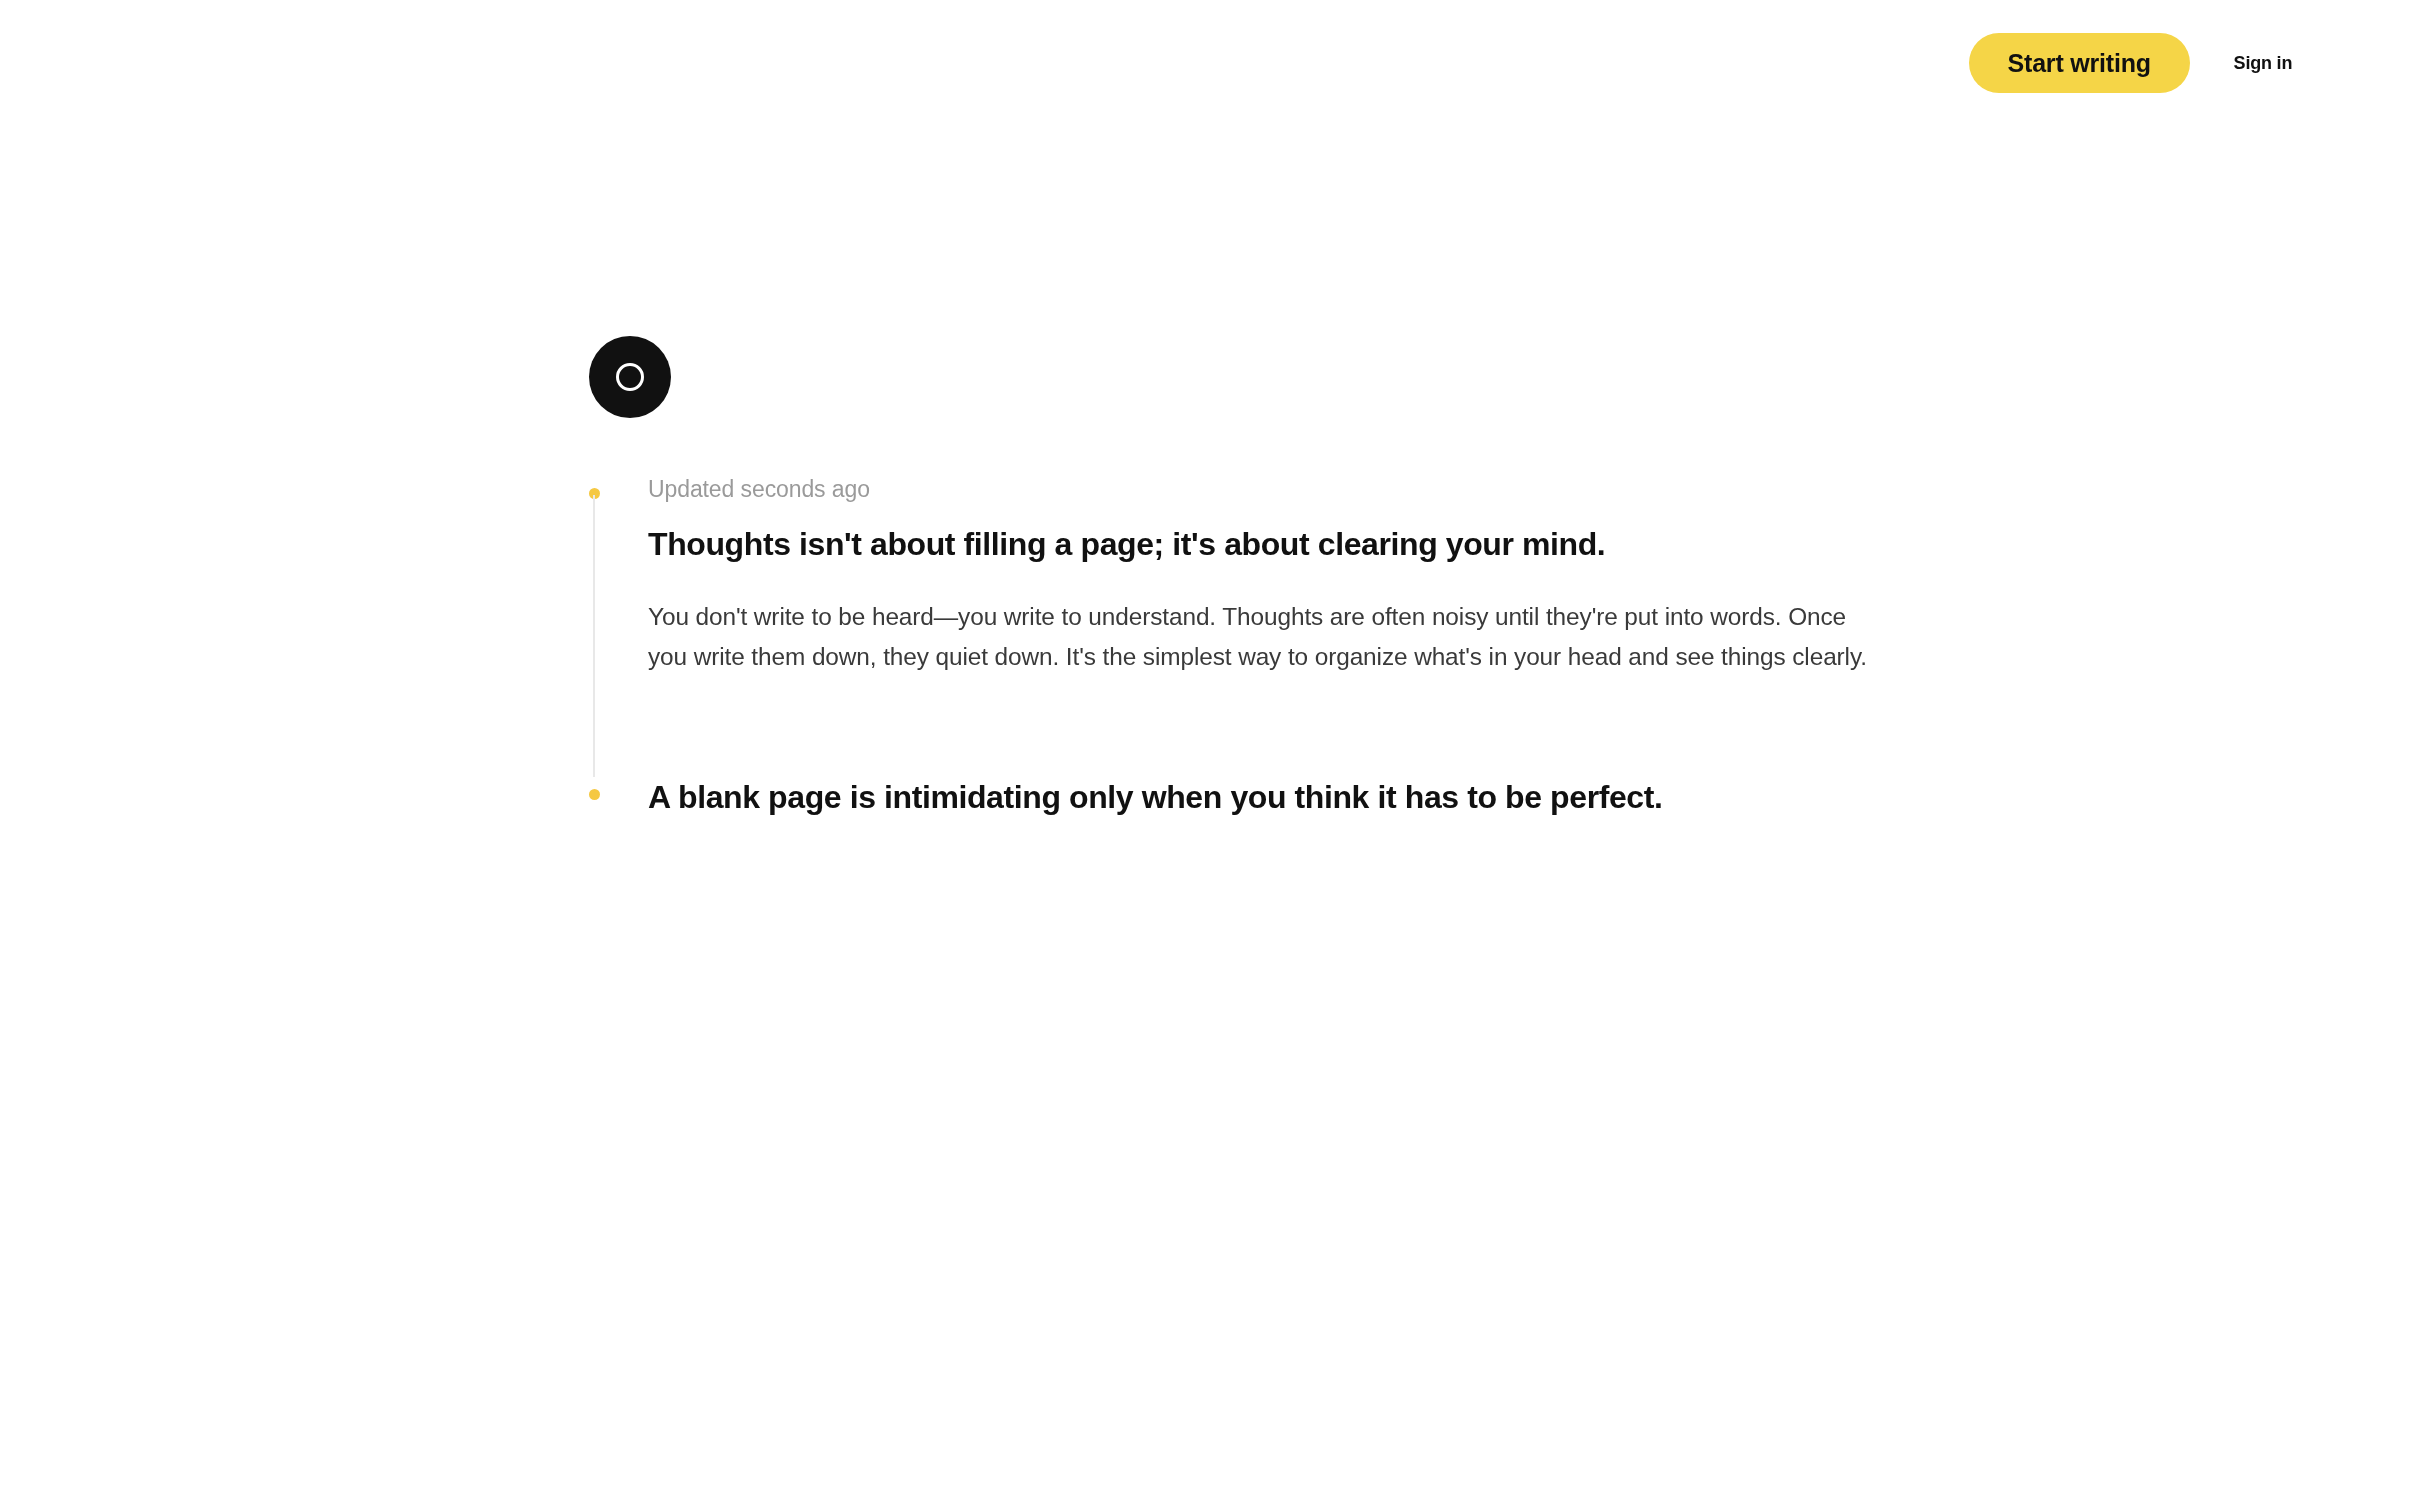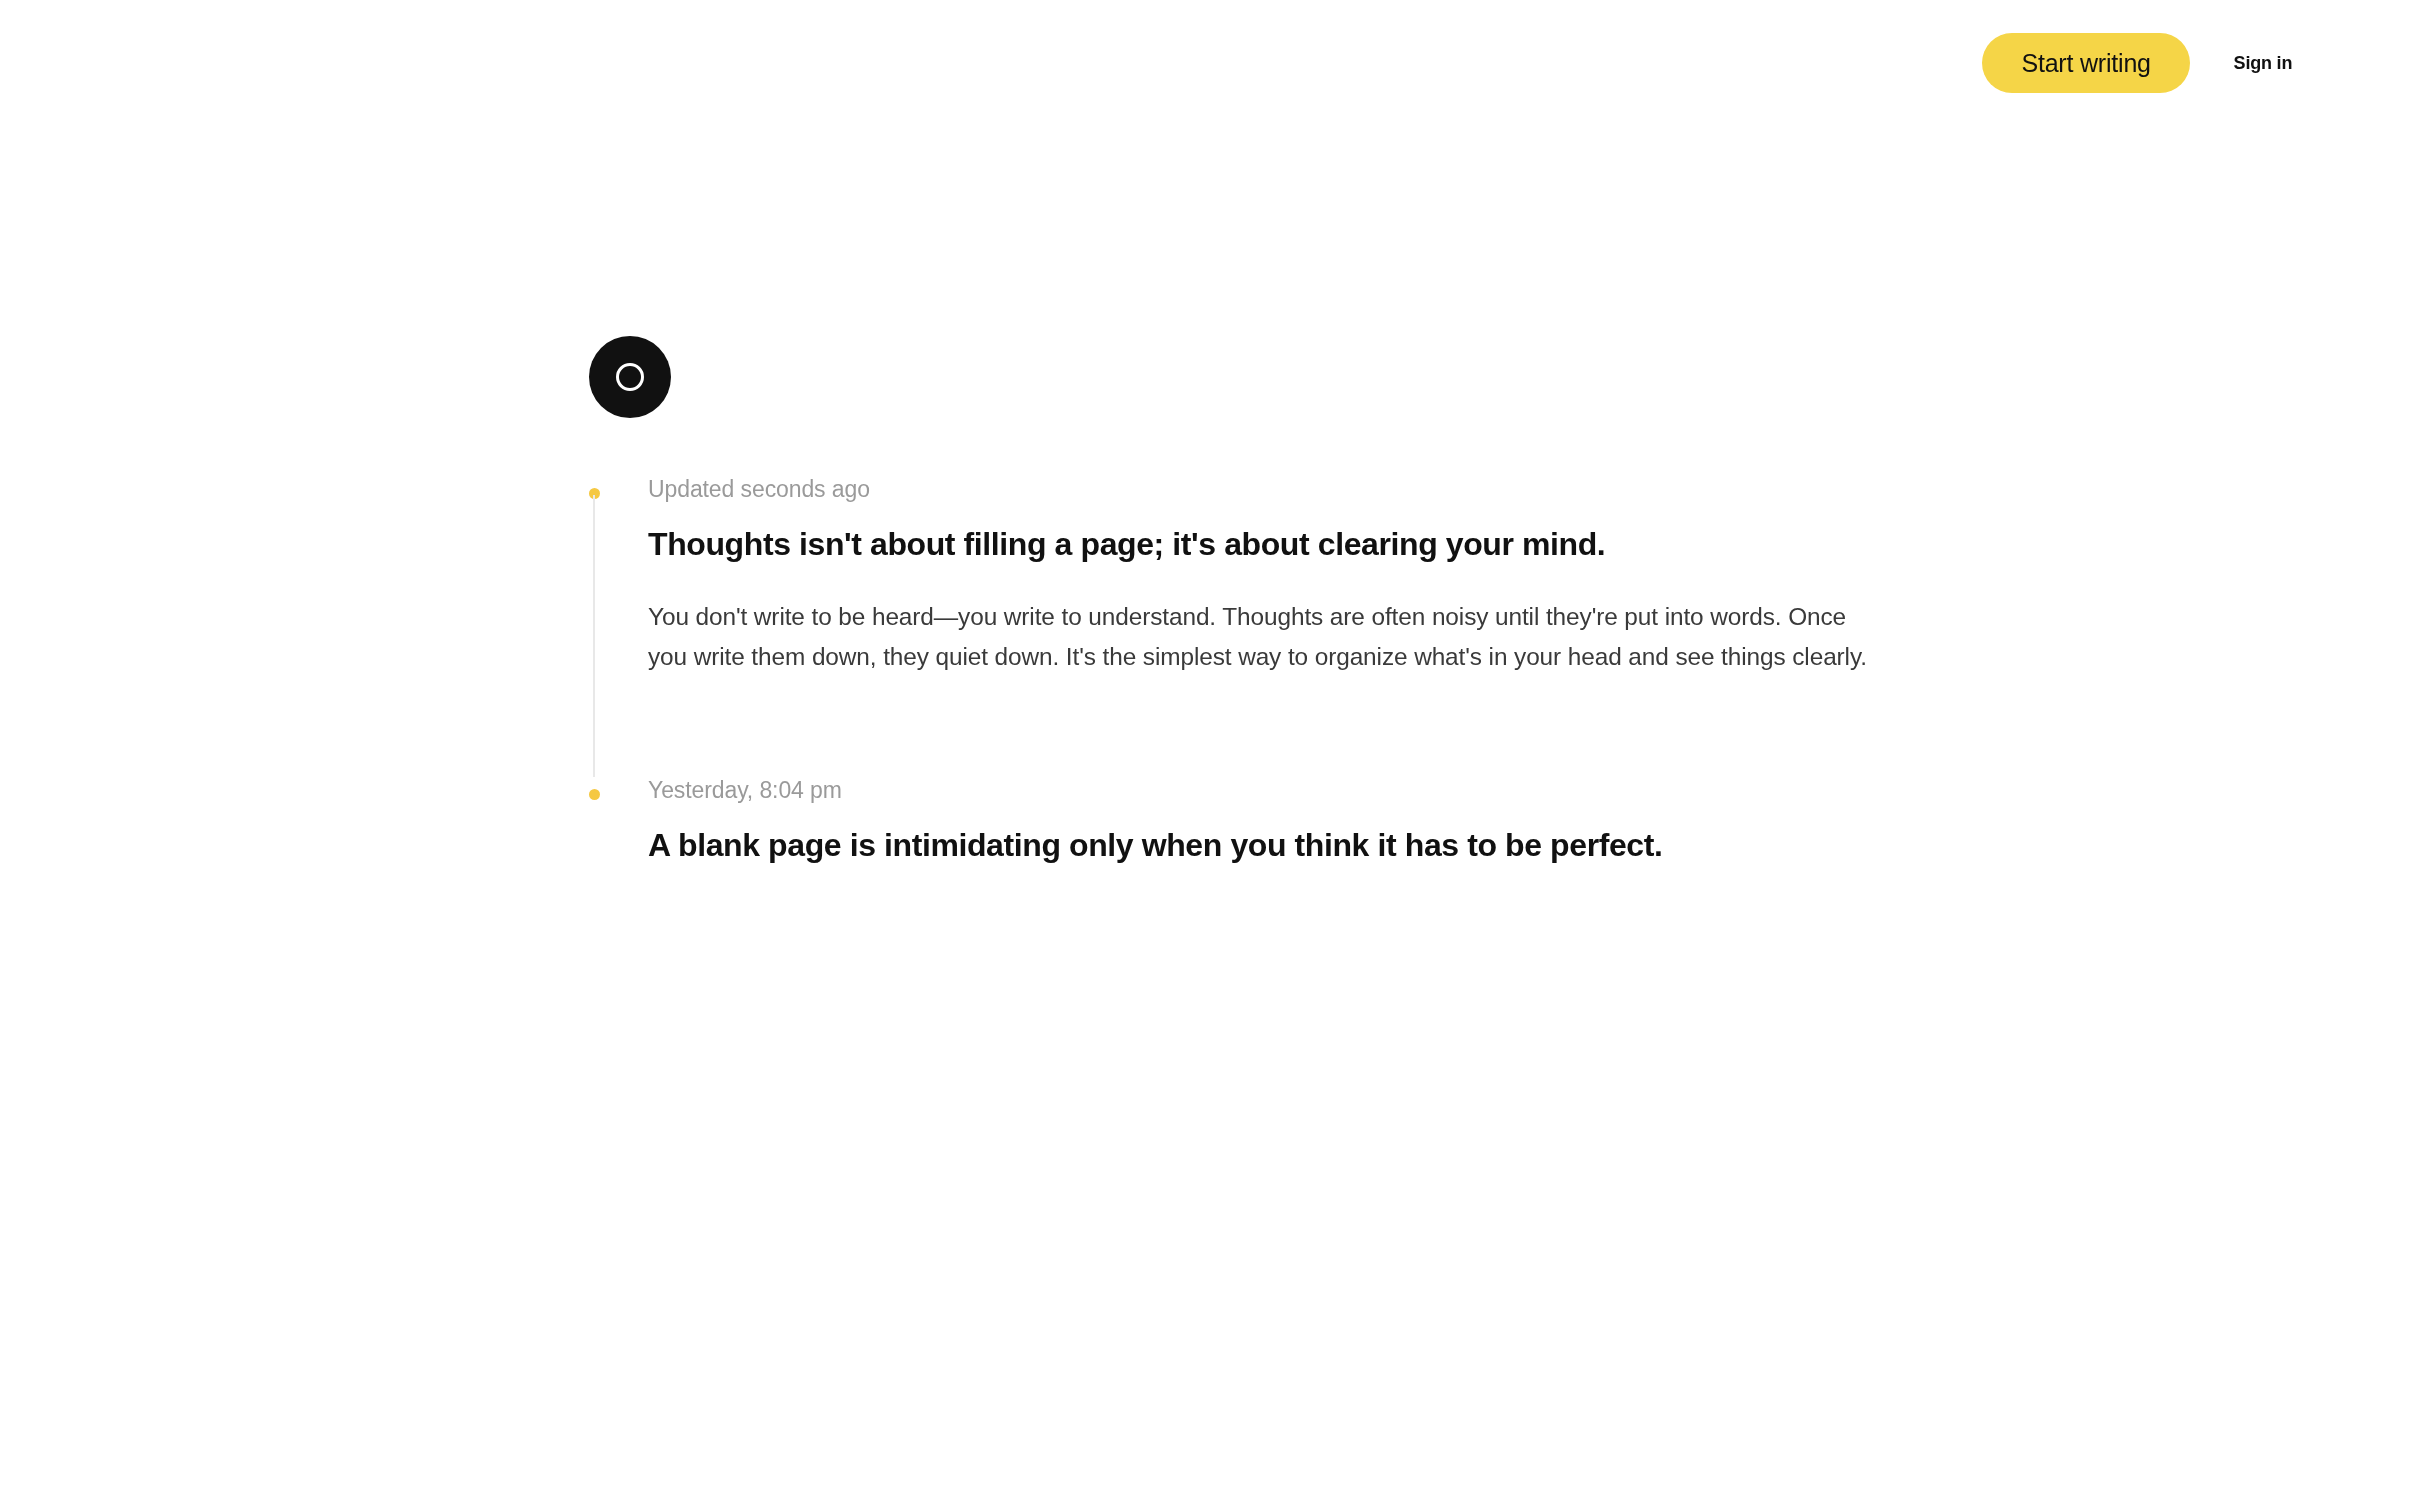--- a/index.html
+++ b/index.html
@@ -29,21 +29,21 @@
     justify-content: flex-end;
     padding-right: 109px;
     gap: 32px;
   }
   .btn-start {
     background: #f5d547;
     color: #111111;
     border: none;
     border-radius: 840px;
     font-size: 25px;
-    font-weight: 400;
+    font-weight: 700;
     letter-spacing: -0.2px;
     padding: 17.7px 39px;
     cursor: pointer;
     font-family: "Liberation Sans", sans-serif;
     line-height: 1;
   }
   .btn-signin {
     background: transparent;
     border: none;
     color: #111111;
@@ -182,20 +182,19 @@
         <span class="dot"></span>
         <span class="rail"></span>
         <p class="note-time">Updated seconds ago</p>
         <h2 class="note-title">Thoughts isn't about filling a page; it's about clearing your mind.</h2>
         <p class="note-body">You don't write to be heard—you write to understand. Thoughts are often noisy until they're put into words. Once you write them down, they quiet down. It's the simplest way to organize what's in your head and see things clearly.</p>
       </article>
 
       <article class="note">
         <span class="dot"></span>
 
-        <p class="note-time">Yesterday, 8:04 pm</p>
         <h2 class="note-title">A blank page is intimidating only when you think it has to be perfect.</h2>
       </article>
 
     </section>
   </main>
 </div>
 
 
 </body></html>

